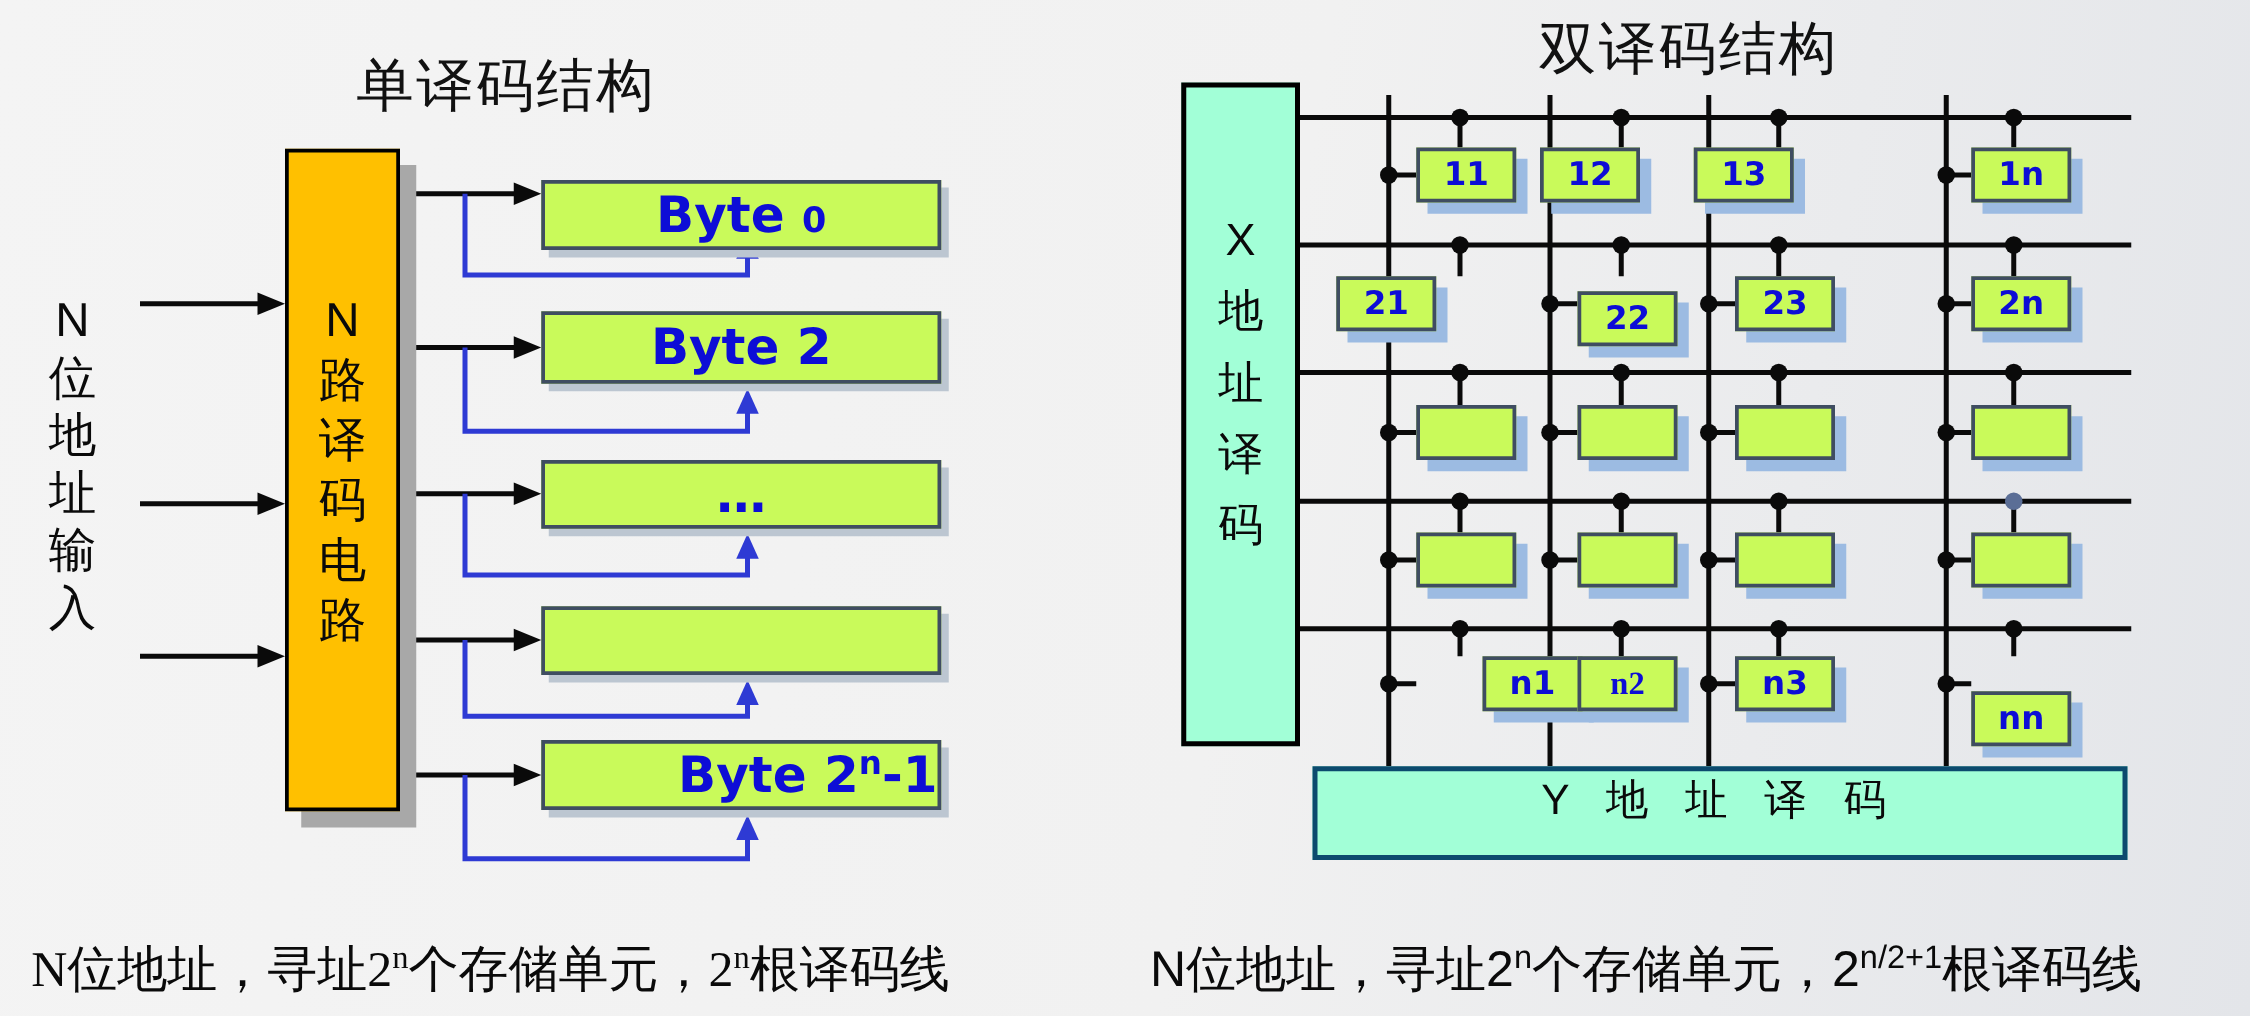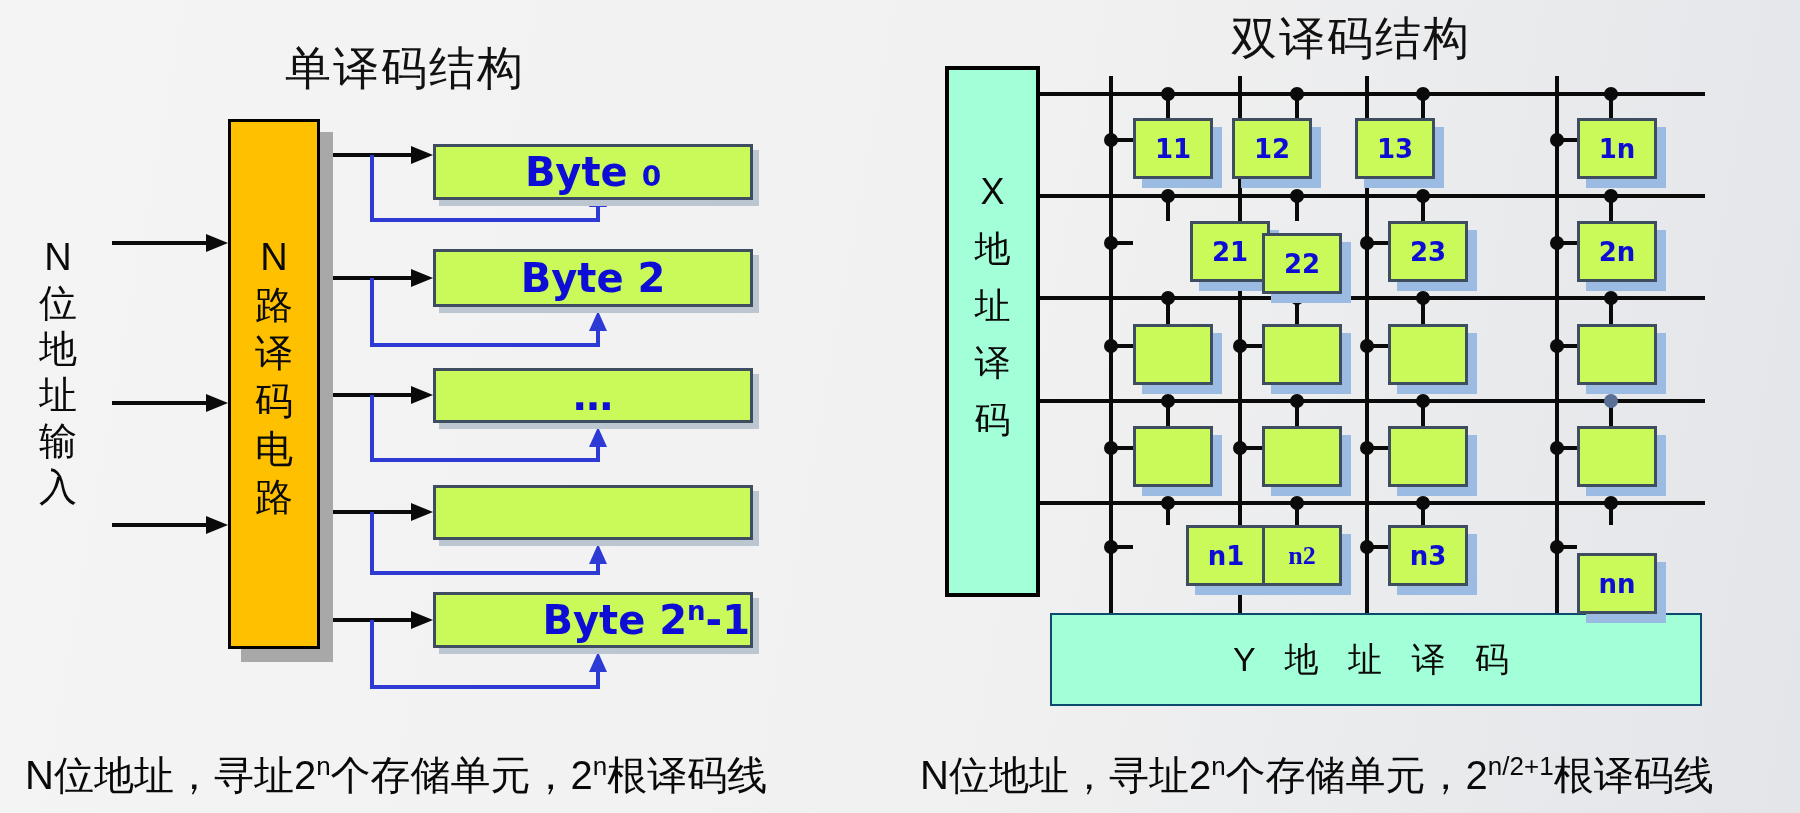--- a/index.html
+++ b/index.html
@@ -16,31 +16,31 @@
   
   .vcol{ text-align:center; color:#0a0a0a; }
   .vcol span{ display:block; }
   .input-col{ left:36px; top:234px; width:44px; font-size:38px; line-height:46px;}
   .decoder-col{ left:228px; top:233px; width:92px; font-size:38px; line-height:48px;}
   .xdec-col{ left:945px; top:163px; width:95px; font-size:36px; line-height:57px;}
   
   .orange-shadow{ left:241px; top:132px; width:92px; height:530px; background:#a8a8a8;}
   .orange-block{ left:228px; top:119px; width:92px; height:530px; background:#ffc000; border:3px solid #000; box-sizing:border-box;}
   .xdec-block{ left:945px; top:66px; width:95px; height:531px; background:#a2ffd7; border:4px solid #000; box-sizing:border-box;}
-  .ydec-block{ left:1050px; top:613px; width:652px; height:93px; background:#a2ffd7; border:2px solid #0c4a6e; box-sizing:border-box;
-               display:flex; align-items:center; justify-content:center;}
+  .ydec-block{ left:1050px; top:613px; width:652px; height:75px; background:#a2ffd7; border:4px solid #0c4a6e; box-sizing:border-box;
+               display:flex; justify-content:center;}
   .ydec-label{ font-size:34px; letter-spacing:10px; color:#0a0a0a; white-space:nowrap;}
   
   .gbox{ left:433px; width:320px; height:56px; background:#c9fa5a; border:3px solid #3f4d61; box-sizing:border-box;
          box-shadow:6px 6px 0 #bcc6d1; display:flex; align-items:center; justify-content:center;}
   .gbox .blab{ color:#0d0dd6; font-weight:bold; font-size:40px; font-family:"DejaVu Sans","Liberation Sans",sans-serif; white-space:nowrap;}
   .gbox .blab sup{ font-size:26px; }
   .gbox .blab .small{ font-size:28px; }
   
-  .cell{ width:80px; height:61px; background:#c9fa5a; border:3px solid #3f4d61; box-sizing:border-box;
+  .cell{ width:80px; height:44px; background:#c9fa5a; border:3px solid #3f4d61; box-sizing:border-box;
          box-shadow:9px 9px 0 #9cbbe2; display:flex; align-items:center; justify-content:center;
          color:#0d0dd6; font-weight:bold; font-size:26px; font-family:"DejaVu Sans","Liberation Sans",sans-serif;}
   
   .caption{ font-size:40px; color:#0a0a0a; white-space:nowrap; }
   .caption sup{ font-size:26px; }
   svg{position:absolute;left:0;top:0;}
 </style>
 </head>
 <body>
 
@@ -216,21 +216,21 @@
 <div class="abs gbox" style="top:368px; height:55px;">
   <span class="blab"><span>…</span><sup></sup><span class="small"></span><span></span></span>
 </div>
 <div class="abs gbox" style="top:485px; height:55px;">
   <span class="blab"><span></span><sup></sup><span class="small"></span><span></span></span>
 </div>
 <div class="abs gbox" style="top:592px;justify-content:flex-end;">
   <span class="blab"><span>Byte 2</span><sup>n</sup><span class="small"></span><span>-1</span></span>
 </div>
 
-<div class="abs caption" style="left:25px; top:748px;">
+<div class="abs caption" style="left:25px; top:748px;font-family:Liberation Serif, serif;">
   <span>N位地址，寻址2</span><sup>n</sup><span>个存储单元，2</span><sup>n</sup><span>根译码线</span>
 </div>
 
 <div class="abs title" style="left:1351px; top:8px;">双译码结构</div>
 
 <div class="abs xdec-block"></div>
 <div class="abs vcol xdec-col">
   <span>X</span>
   <span>地</span>
   <span>址</span>
@@ -240,21 +240,21 @@
 
 <div class="abs ydec-block">
   <span class="ydec-label">Y 地 址 译 码</span>
 </div>
 
 <div class="abs cell" style="left:1133px;top:118px;">11</div>
 <div class="abs cell" style="left:1232px;top:118px;">12</div>
 <div class="abs cell" style="left:1355px;top:118px;text-align:center;">13</div>
 <div class="abs cell" style="left:1577px;top:118px;">1n</div>
 
-<div class="abs cell" style="left:1190px;top:221px;">21</div>
+<div class="abs cell" style="left:1069px;top:221px;">21</div>
 <div class="abs cell" style="left:1262px;top:221px;margin-top:12px;">22</div>
 <div class="abs cell" style="left:1388px;top:221px;">23</div>
 <div class="abs cell" style="left:1577px;top:221px;">2n</div>
 
 <div class="abs cell" style="left:1133px;top:324px;"></div>
 <div class="abs cell" style="left:1262px;top:324px;"></div>
 <div class="abs cell" style="left:1388px;top:324px;"></div>
 <div class="abs cell" style="left:1577px;top:324px;"></div>
 
 <div class="abs cell" style="left:1133px;top:426px;"></div>

